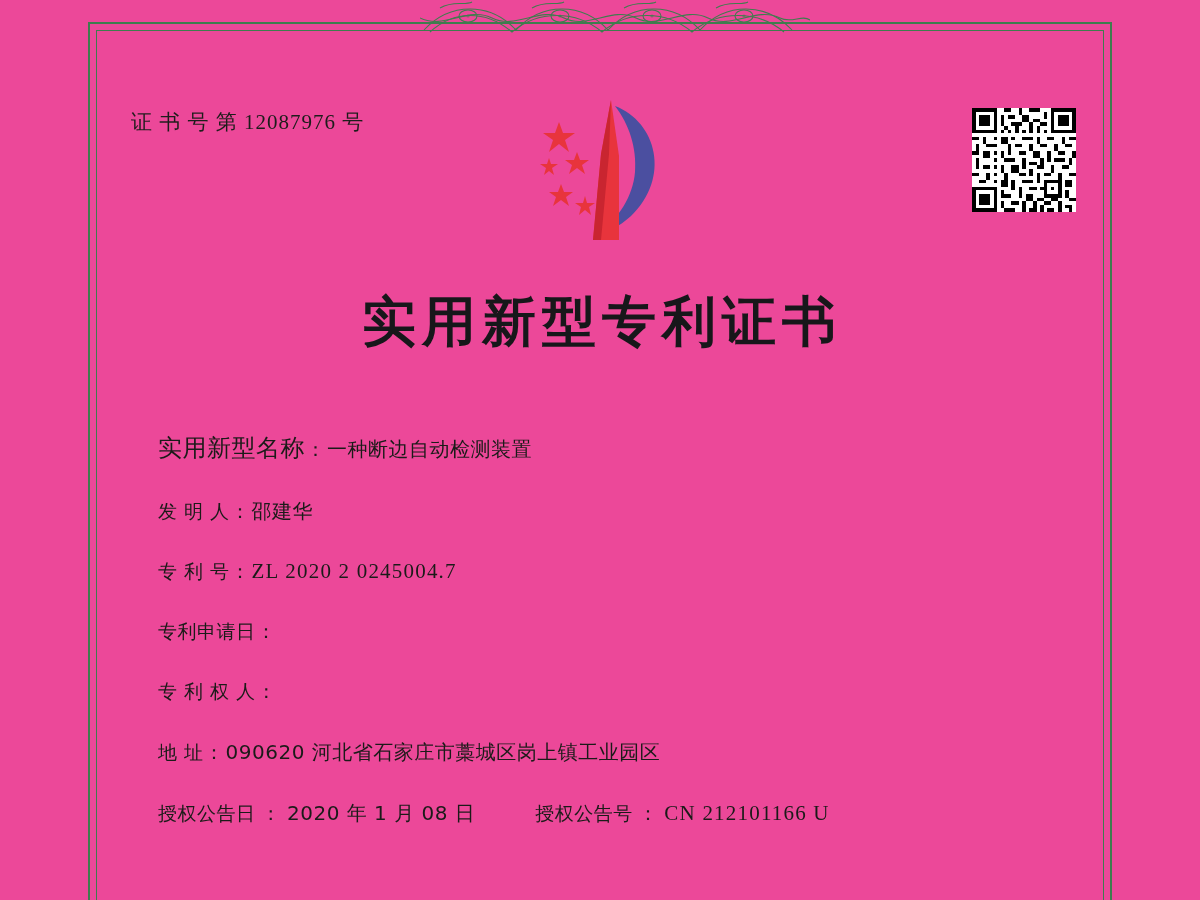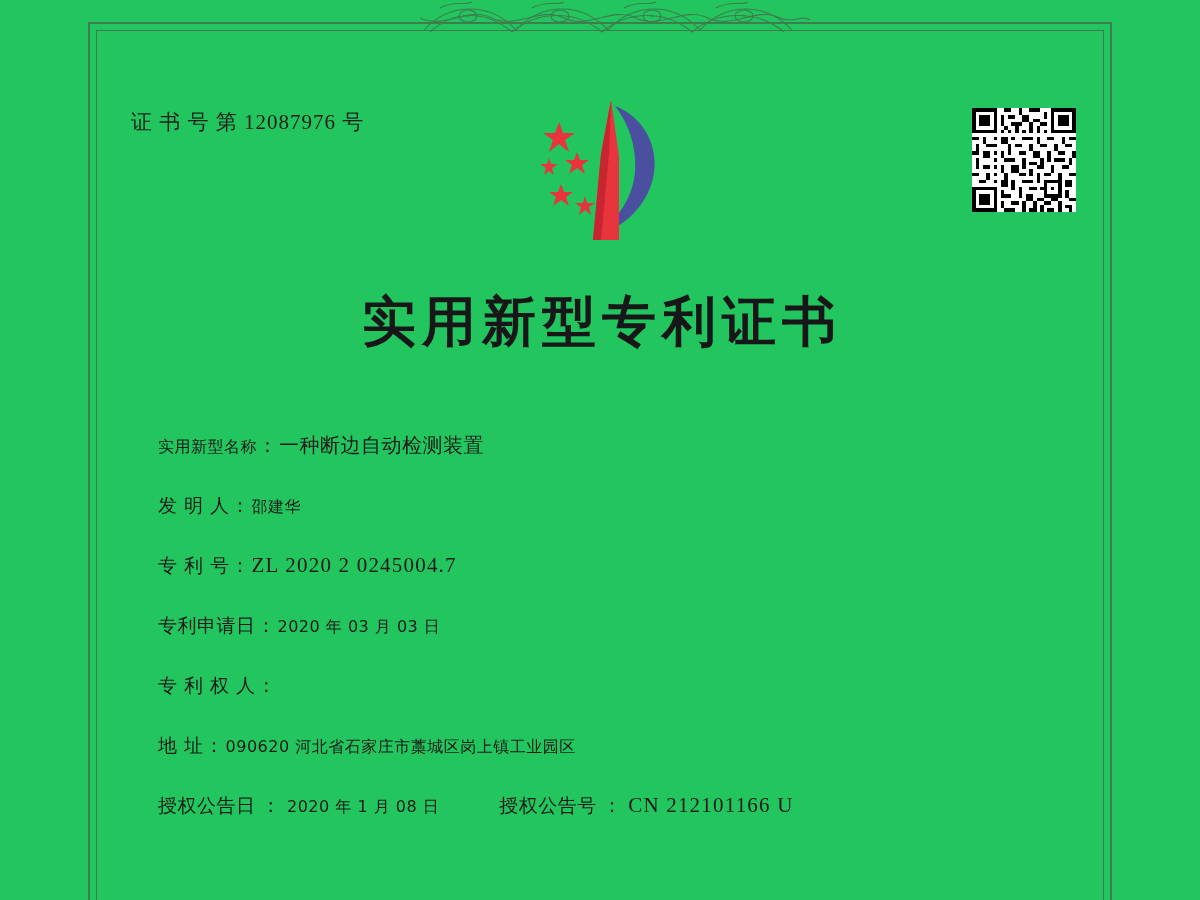--- a/index.html
+++ b/index.html
@@ -11,21 +11,21 @@
     height: 900px;
     background: #fdfdf4;
     font-family: "Liberation Serif", serif;
     overflow: hidden;
   }
 
   #certificate {
     position: relative;
     width: 1200px;
     height: 900px;
-    background: #22c55e;
+    background: #ec4899;
     overflow: hidden;
   }
 
   
   .border-outer {
     position: absolute;
     left: 88px;
     top: 22px;
     right: 88px;
     bottom: -40px;
@@ -117,34 +117,34 @@
     font-size: 19px;
     letter-spacing: 0.5px;
     color: #1b1b19;
     font-family: "DejaVu Sans", sans-serif;
   }
   .f-colon {
     margin: 0 2px 0 1px;
     font-family: "DejaVu Sans", sans-serif;
   }
   .f-value {
-    font-size: 16px;
+    font-size: 20px;
     letter-spacing: 0.5px;
     color: #1b1b19;
     font-family: "DejaVu Sans", sans-serif;
   }
   .f-value.latin {
     font-family: "Liberation Serif", serif;
     letter-spacing: 1.2px;
     font-size: 21px;
     text-align: center;
   }
 
   
-  .field-row.title-row .f-label { font-size: 16px; }
+  .field-row.title-row .f-label { font-size: 24px; }
   .field-row.title-row .f-value { font-size: 20px; }
 
   
   .row-split {
     display: flex;
     align-items: baseline;
   }
   .row-split .col2 { margin-left: 60px; }
 </style>
 </head>
@@ -355,21 +355,20 @@
 
     <div class="field-row">
       <span class="f-label">专    利    号</span>
       <span class="f-colon">：</span>
       <span class="f-value latin">ZL 2020 2 0245004.7</span>
     </div>
 
     <div class="field-row">
       <span class="f-label">专利申请日</span>
       <span class="f-colon">：</span>
-      <span class="f-value">2020 年 03 月 03 日</span>
     </div>
 
     <div class="field-row">
       <span class="f-label">专 利 权 人</span>
       <span class="f-colon">：</span>
     </div>
 
     <div class="field-row">
       <span class="f-label">地        址</span>
       <span class="f-colon">：</span>

